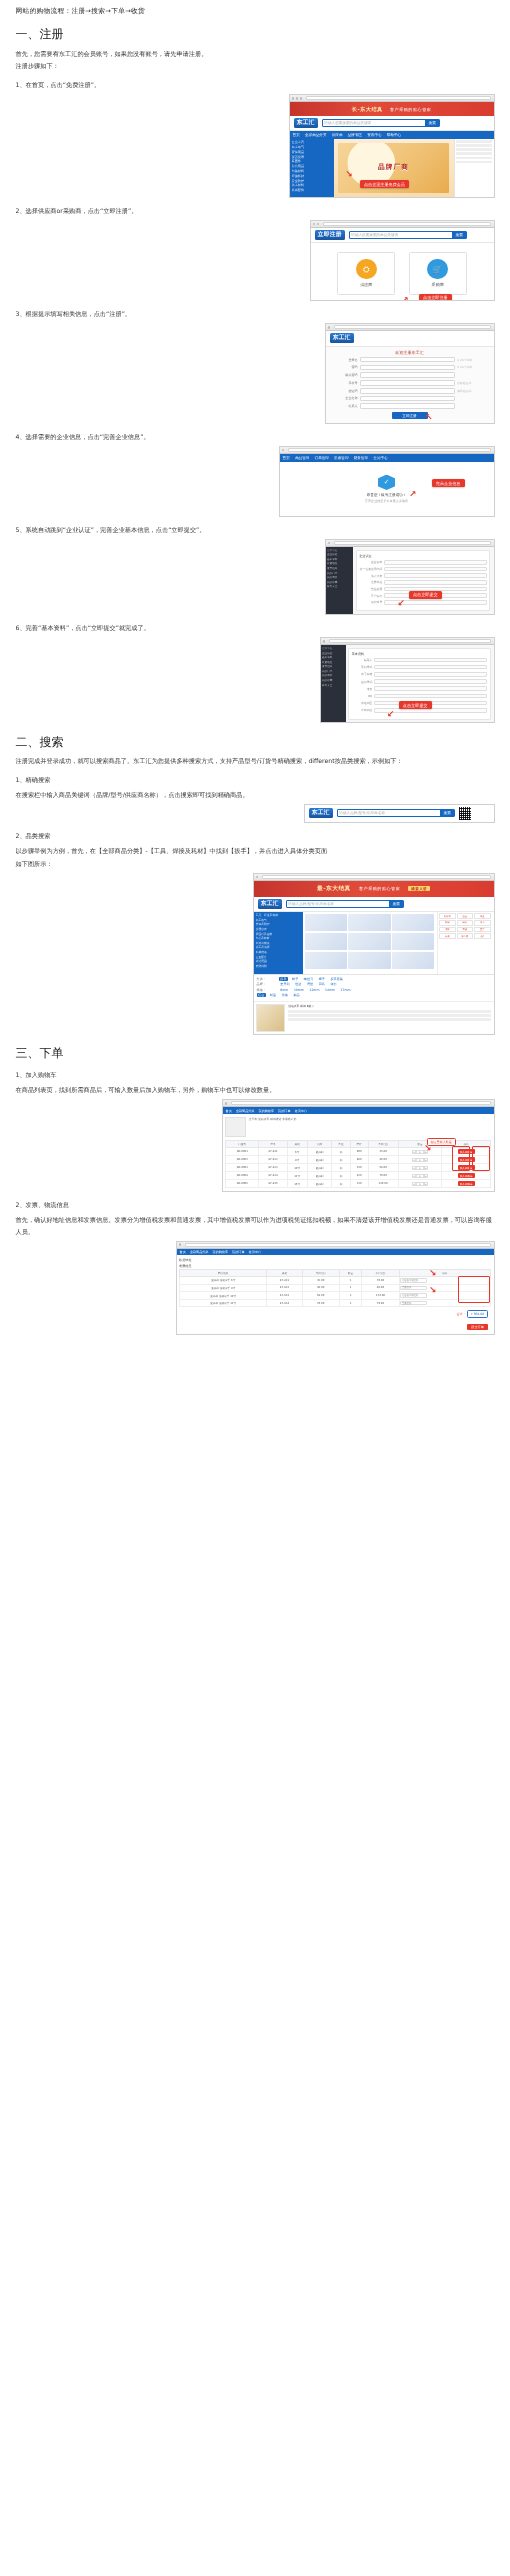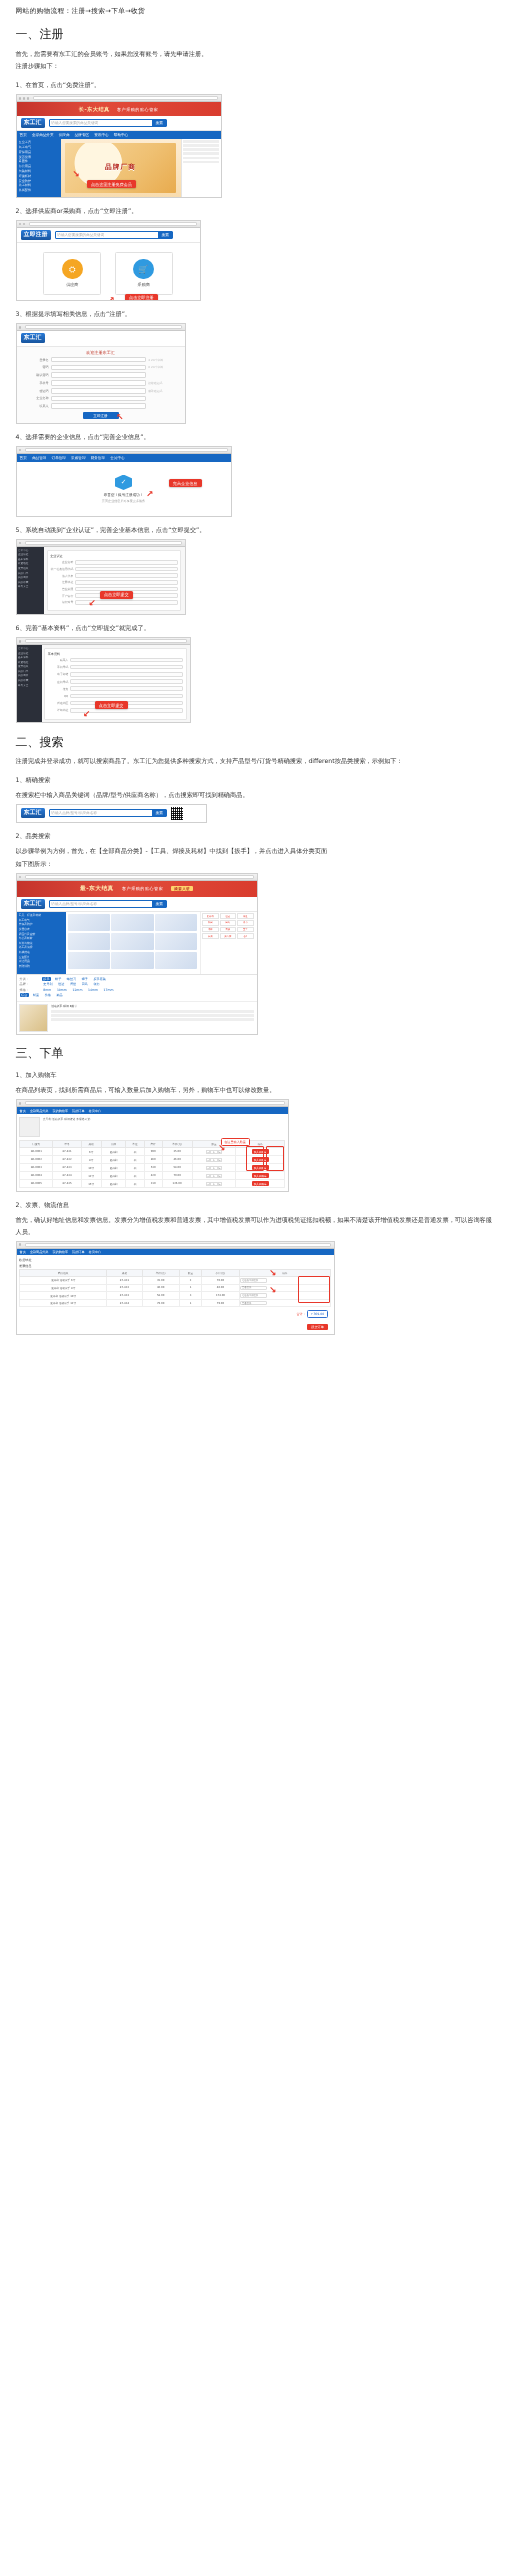--- a/index.html
+++ b/index.html
@@ -38,21 +38,21 @@
   }
   .step {
     font-size: 6.2px;
     color: #333;
     line-height: 1.9;
     margin: 7.2px 0 3.1px 0;
   }
   .shot-wrap {
     margin: 3.1px 0 6.2px 0;
     display: flex;
-    justify-content: flex-start;
+    justify-content: flex-end;
   }
   .shot {
     border: 0.5px solid #cfcfcf;
     background: #fff;
     position: relative;
     overflow: hidden;
   }
 
   
   .nav-bar {

